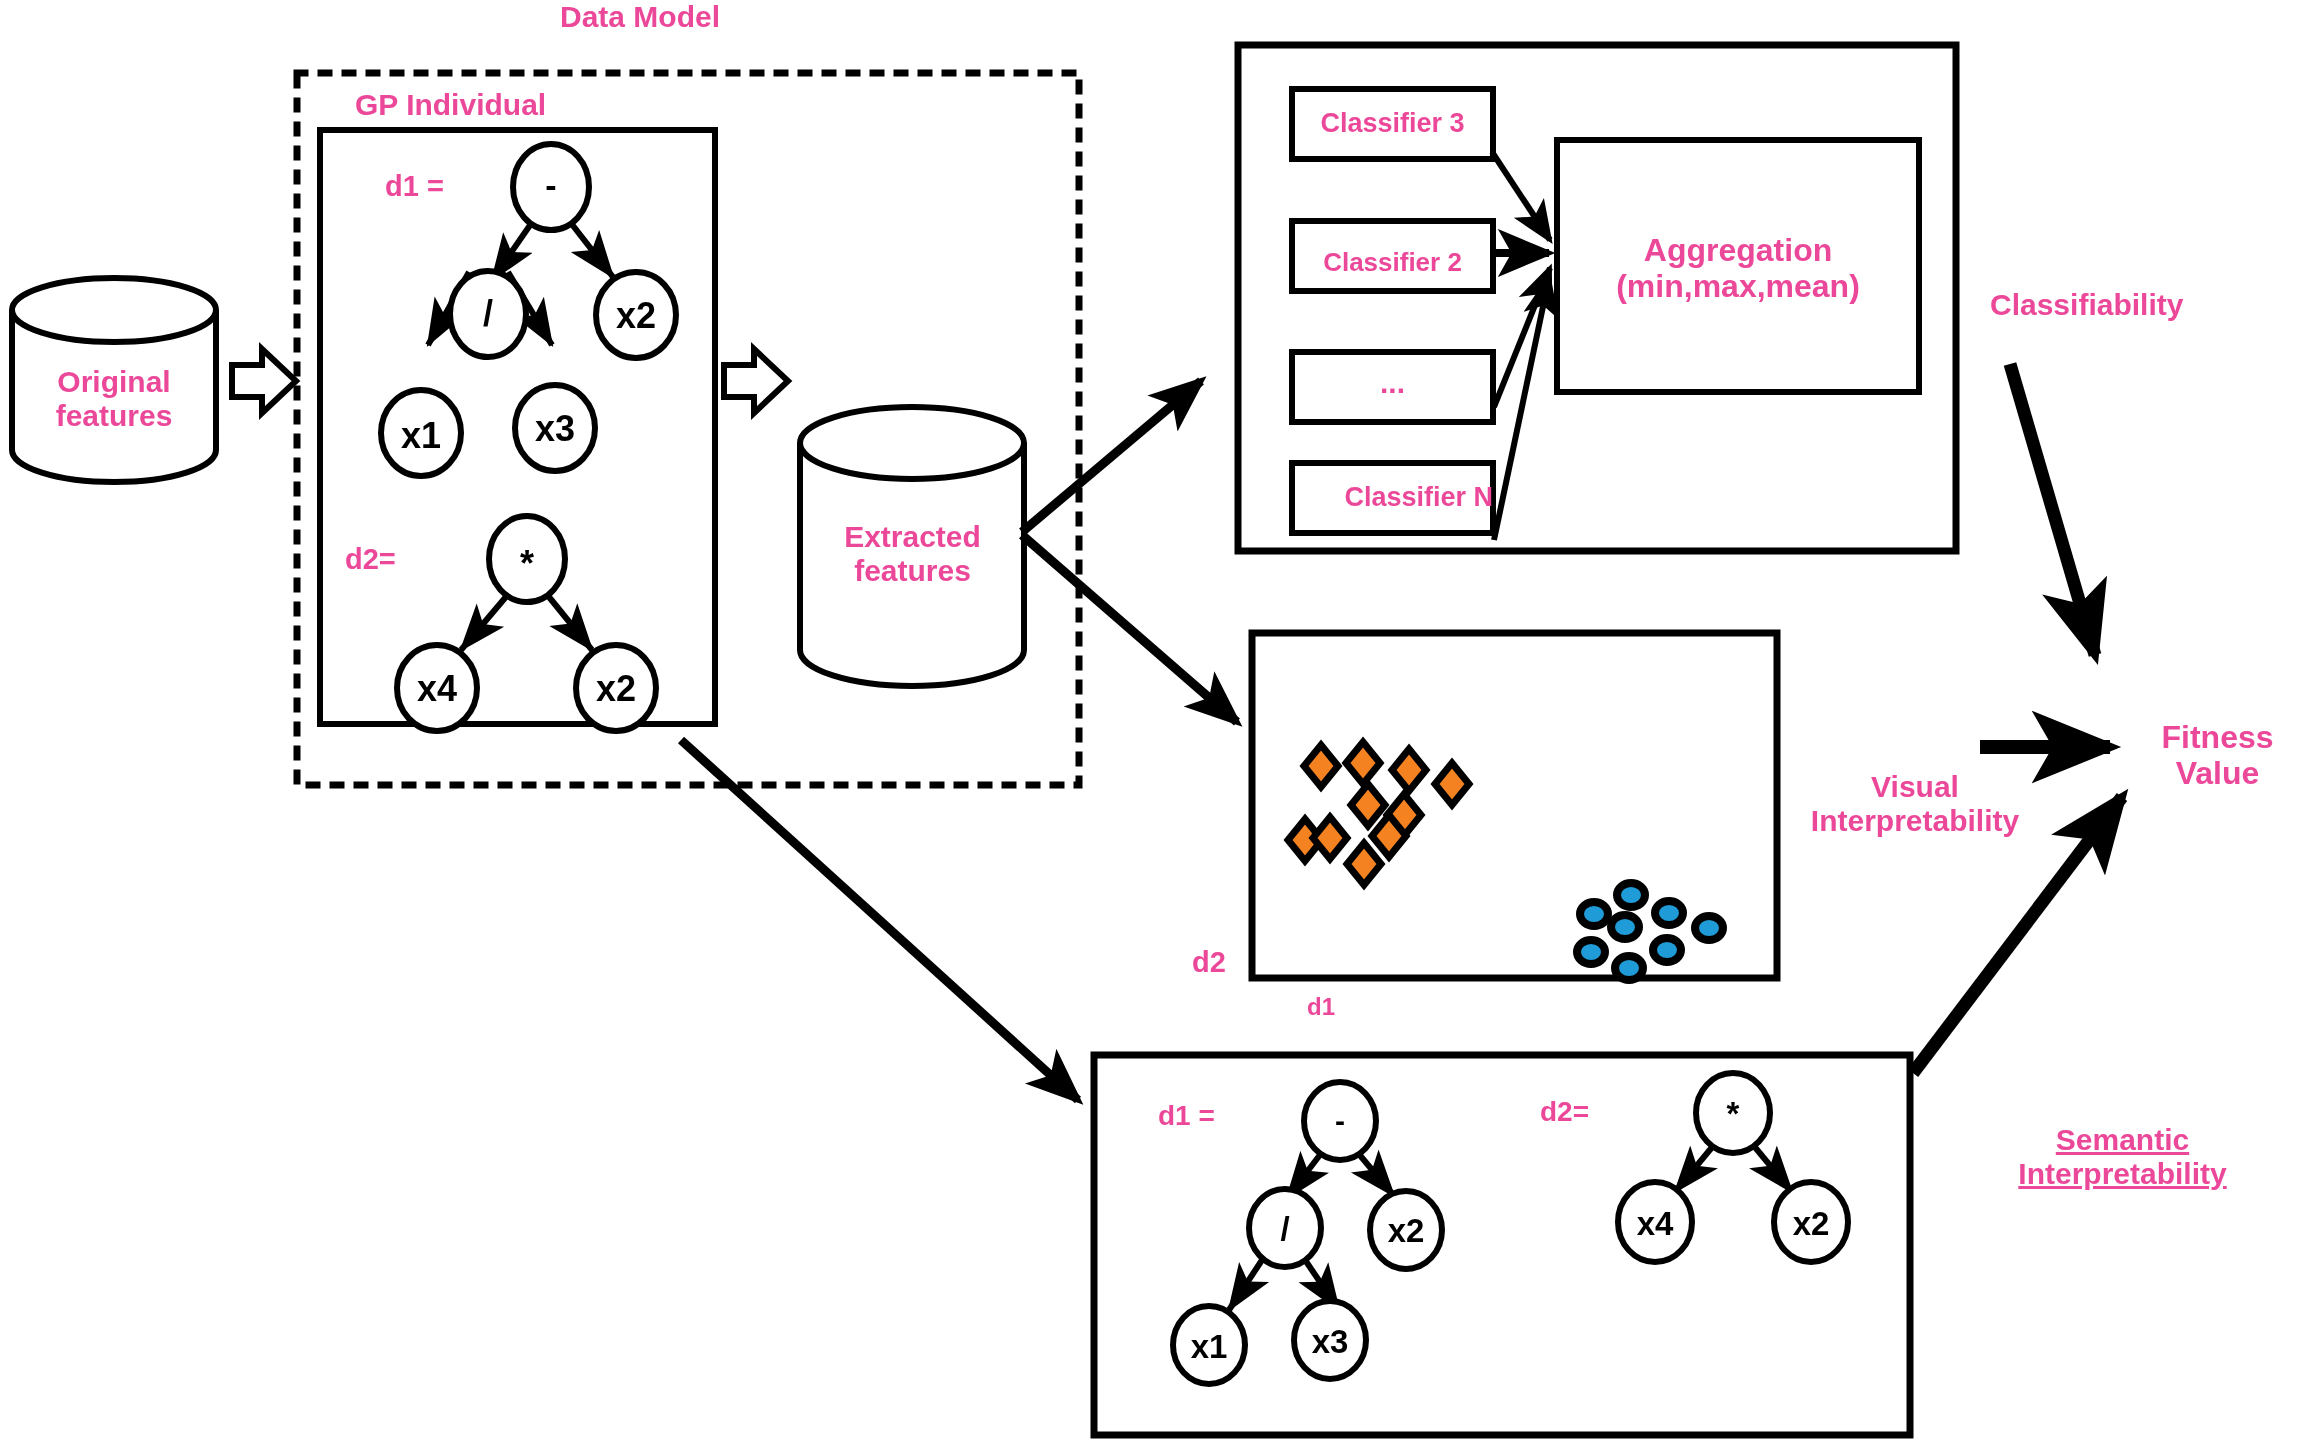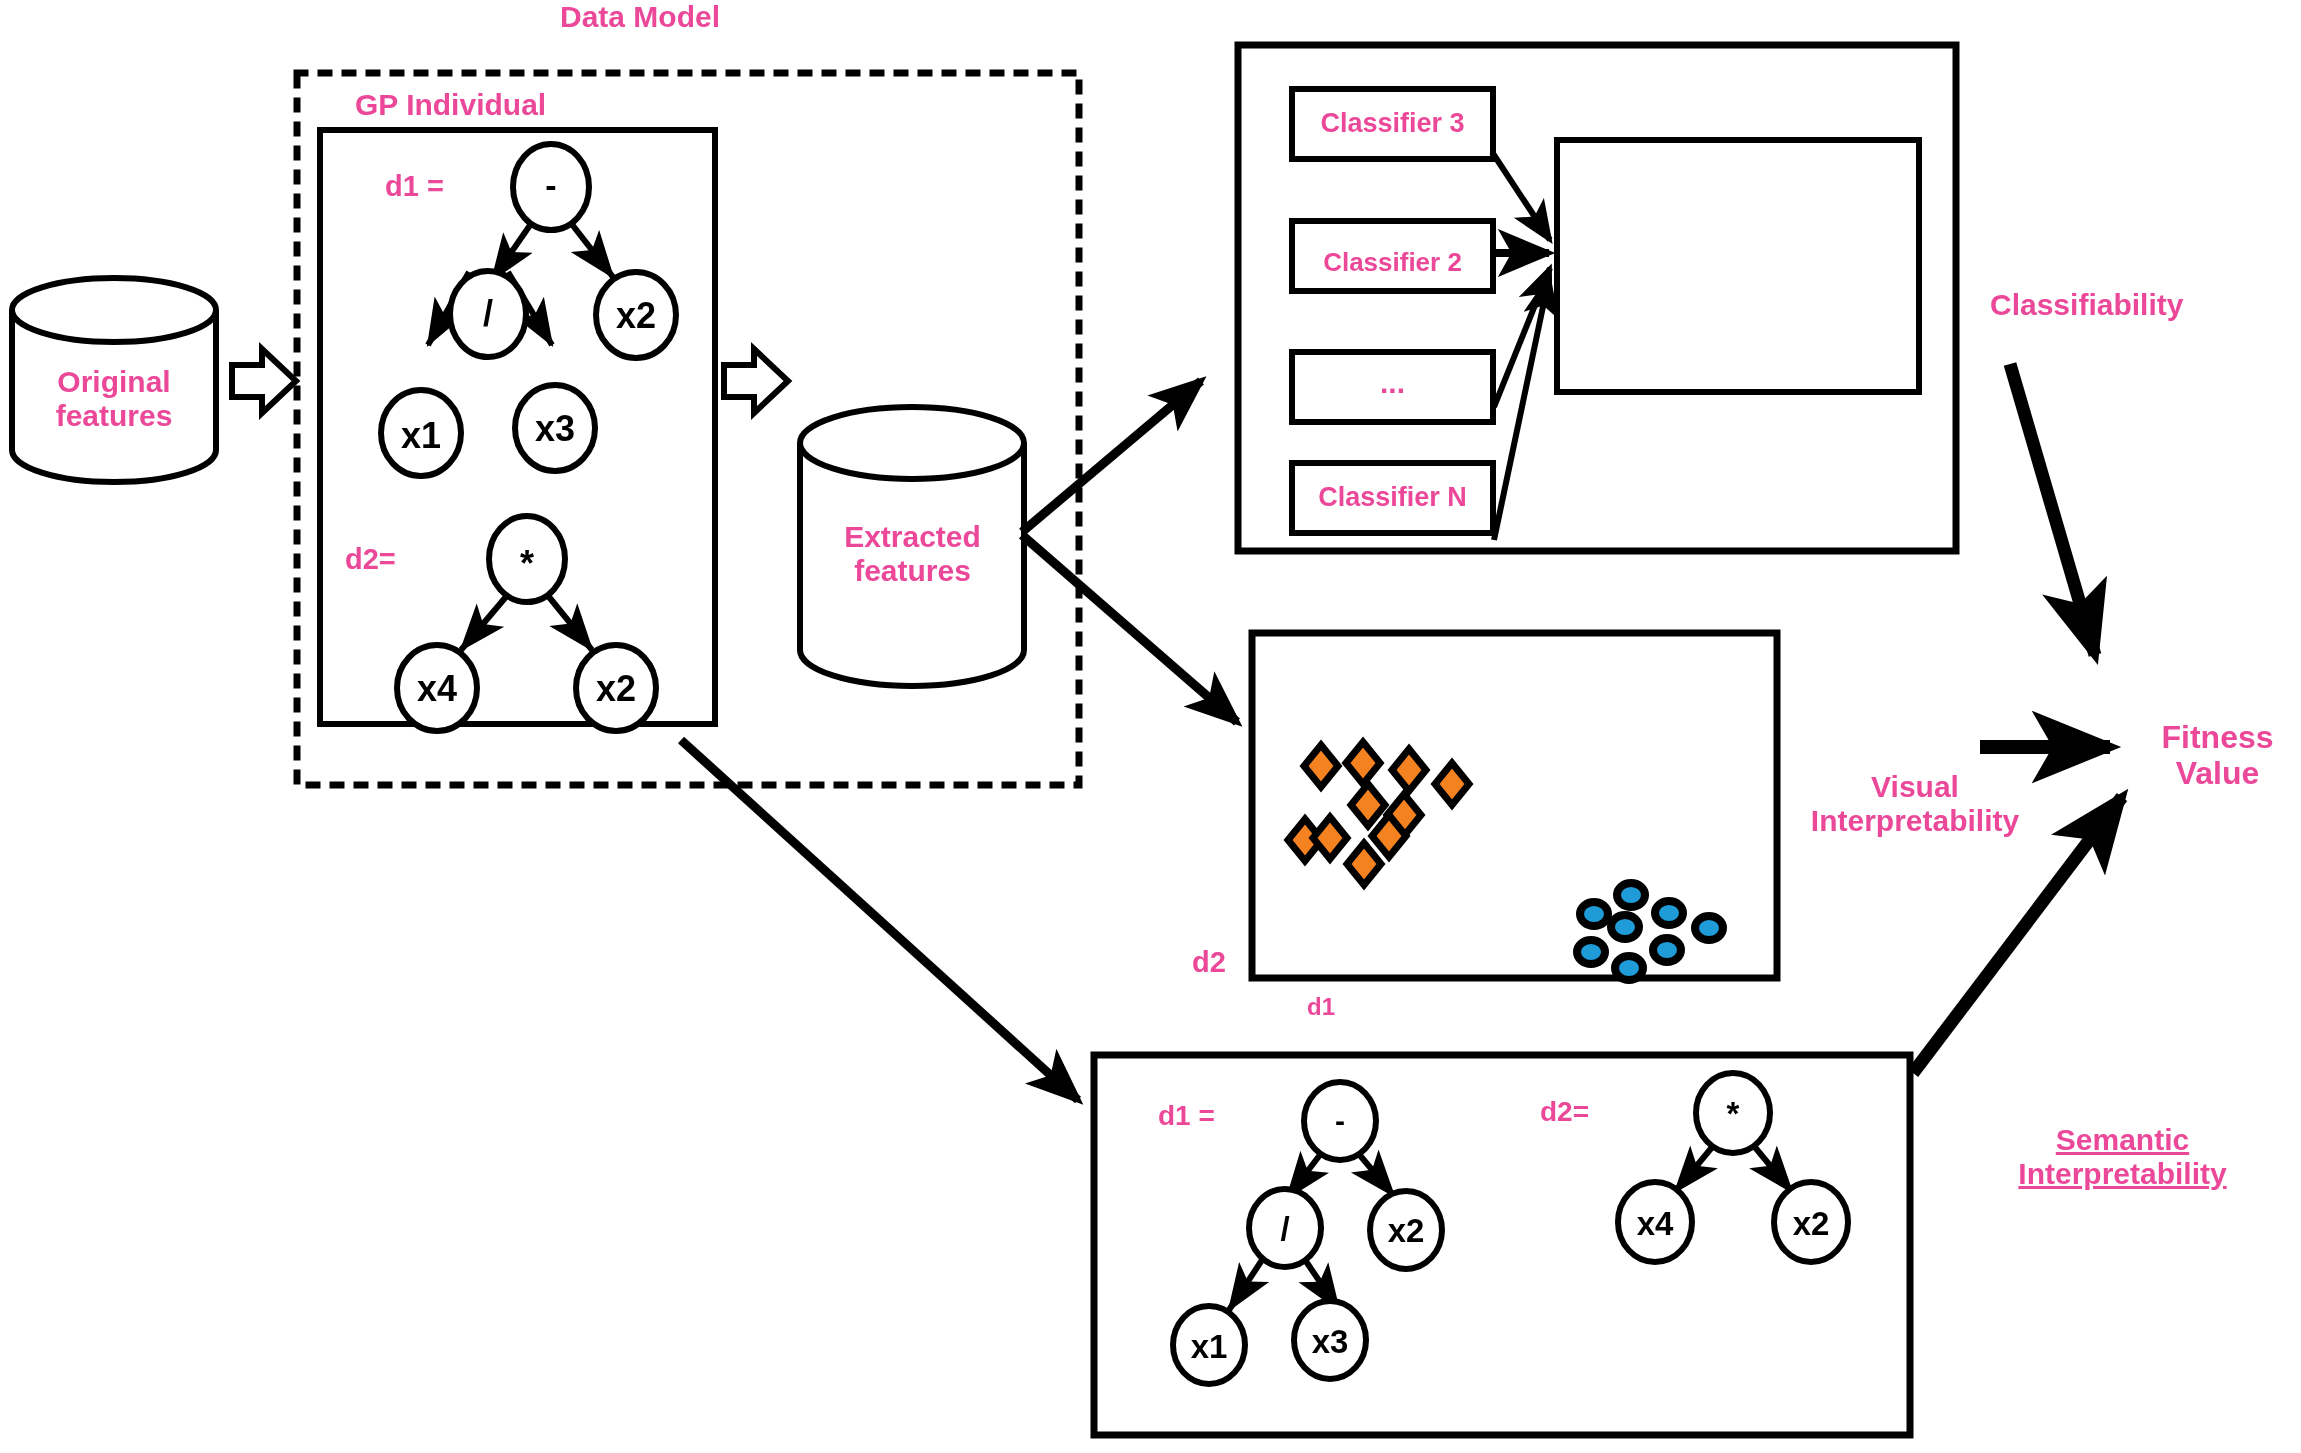--- a/index.html
+++ b/index.html
@@ -229,22 +229,23 @@
   <div class="lbl ctr" style="left:24px; top:365px; width:180px; font-size:30px;">Original<br>features</div>
 
   <div class="lbl ctr" style="left:820px; top:520px; width:185px; font-size:30px;">Extracted<br>features</div>
 
   <div class="lbl" style="left:385px; top:170px; font-size:29px;">d1 =</div>
   <div class="lbl" style="left:345px; top:543px; font-size:29px;">d2=</div>
 
   <div class="lbl ctr" style="left:1292px; top:108px; width:201px; font-size:27px;">Classifier 3</div>
   <div class="lbl ctr" style="left:1292px; top:248px; width:201px; font-size:26px;">Classifier 2</div>
   <div class="lbl ctr" style="left:1292px; top:366px; width:201px; font-size:30px;">...</div>
-  <div class="lbl ctr" style="left:1292px; top:482px; width:201px; font-size:27px;">Classifier N</div>
-
+  <div class="lbl ctr" style="left:1292px; top:482px; width:201px; font-size:27px;text-align:right;">Classifier N</div>
+
+  <div class="lbl ctr" style="left:1557px; top:233px; width:362px; font-size:32px;">Aggregation<br>(min,max,mean)</div>
 
   <div class="lbl" style="left:1192px; top:946px; font-size:29px;">d2</div>
   <div class="lbl" style="left:1307px; top:994px; font-size:24px;">d1</div>
 
   <div class="lbl" style="left:1158px; top:1100px; font-size:28px;">d1 =</div>
   <div class="lbl" style="left:1540px; top:1096px; font-size:28px;">d2=</div>
 
   <div class="lbl" style="left:1990px; top:288px; font-size:30px;">Classifiability</div>
 
   <div class="lbl ctr" style="left:1770px; top:770px; width:290px; font-size:30px;">Visual<br>Interpretability</div>

